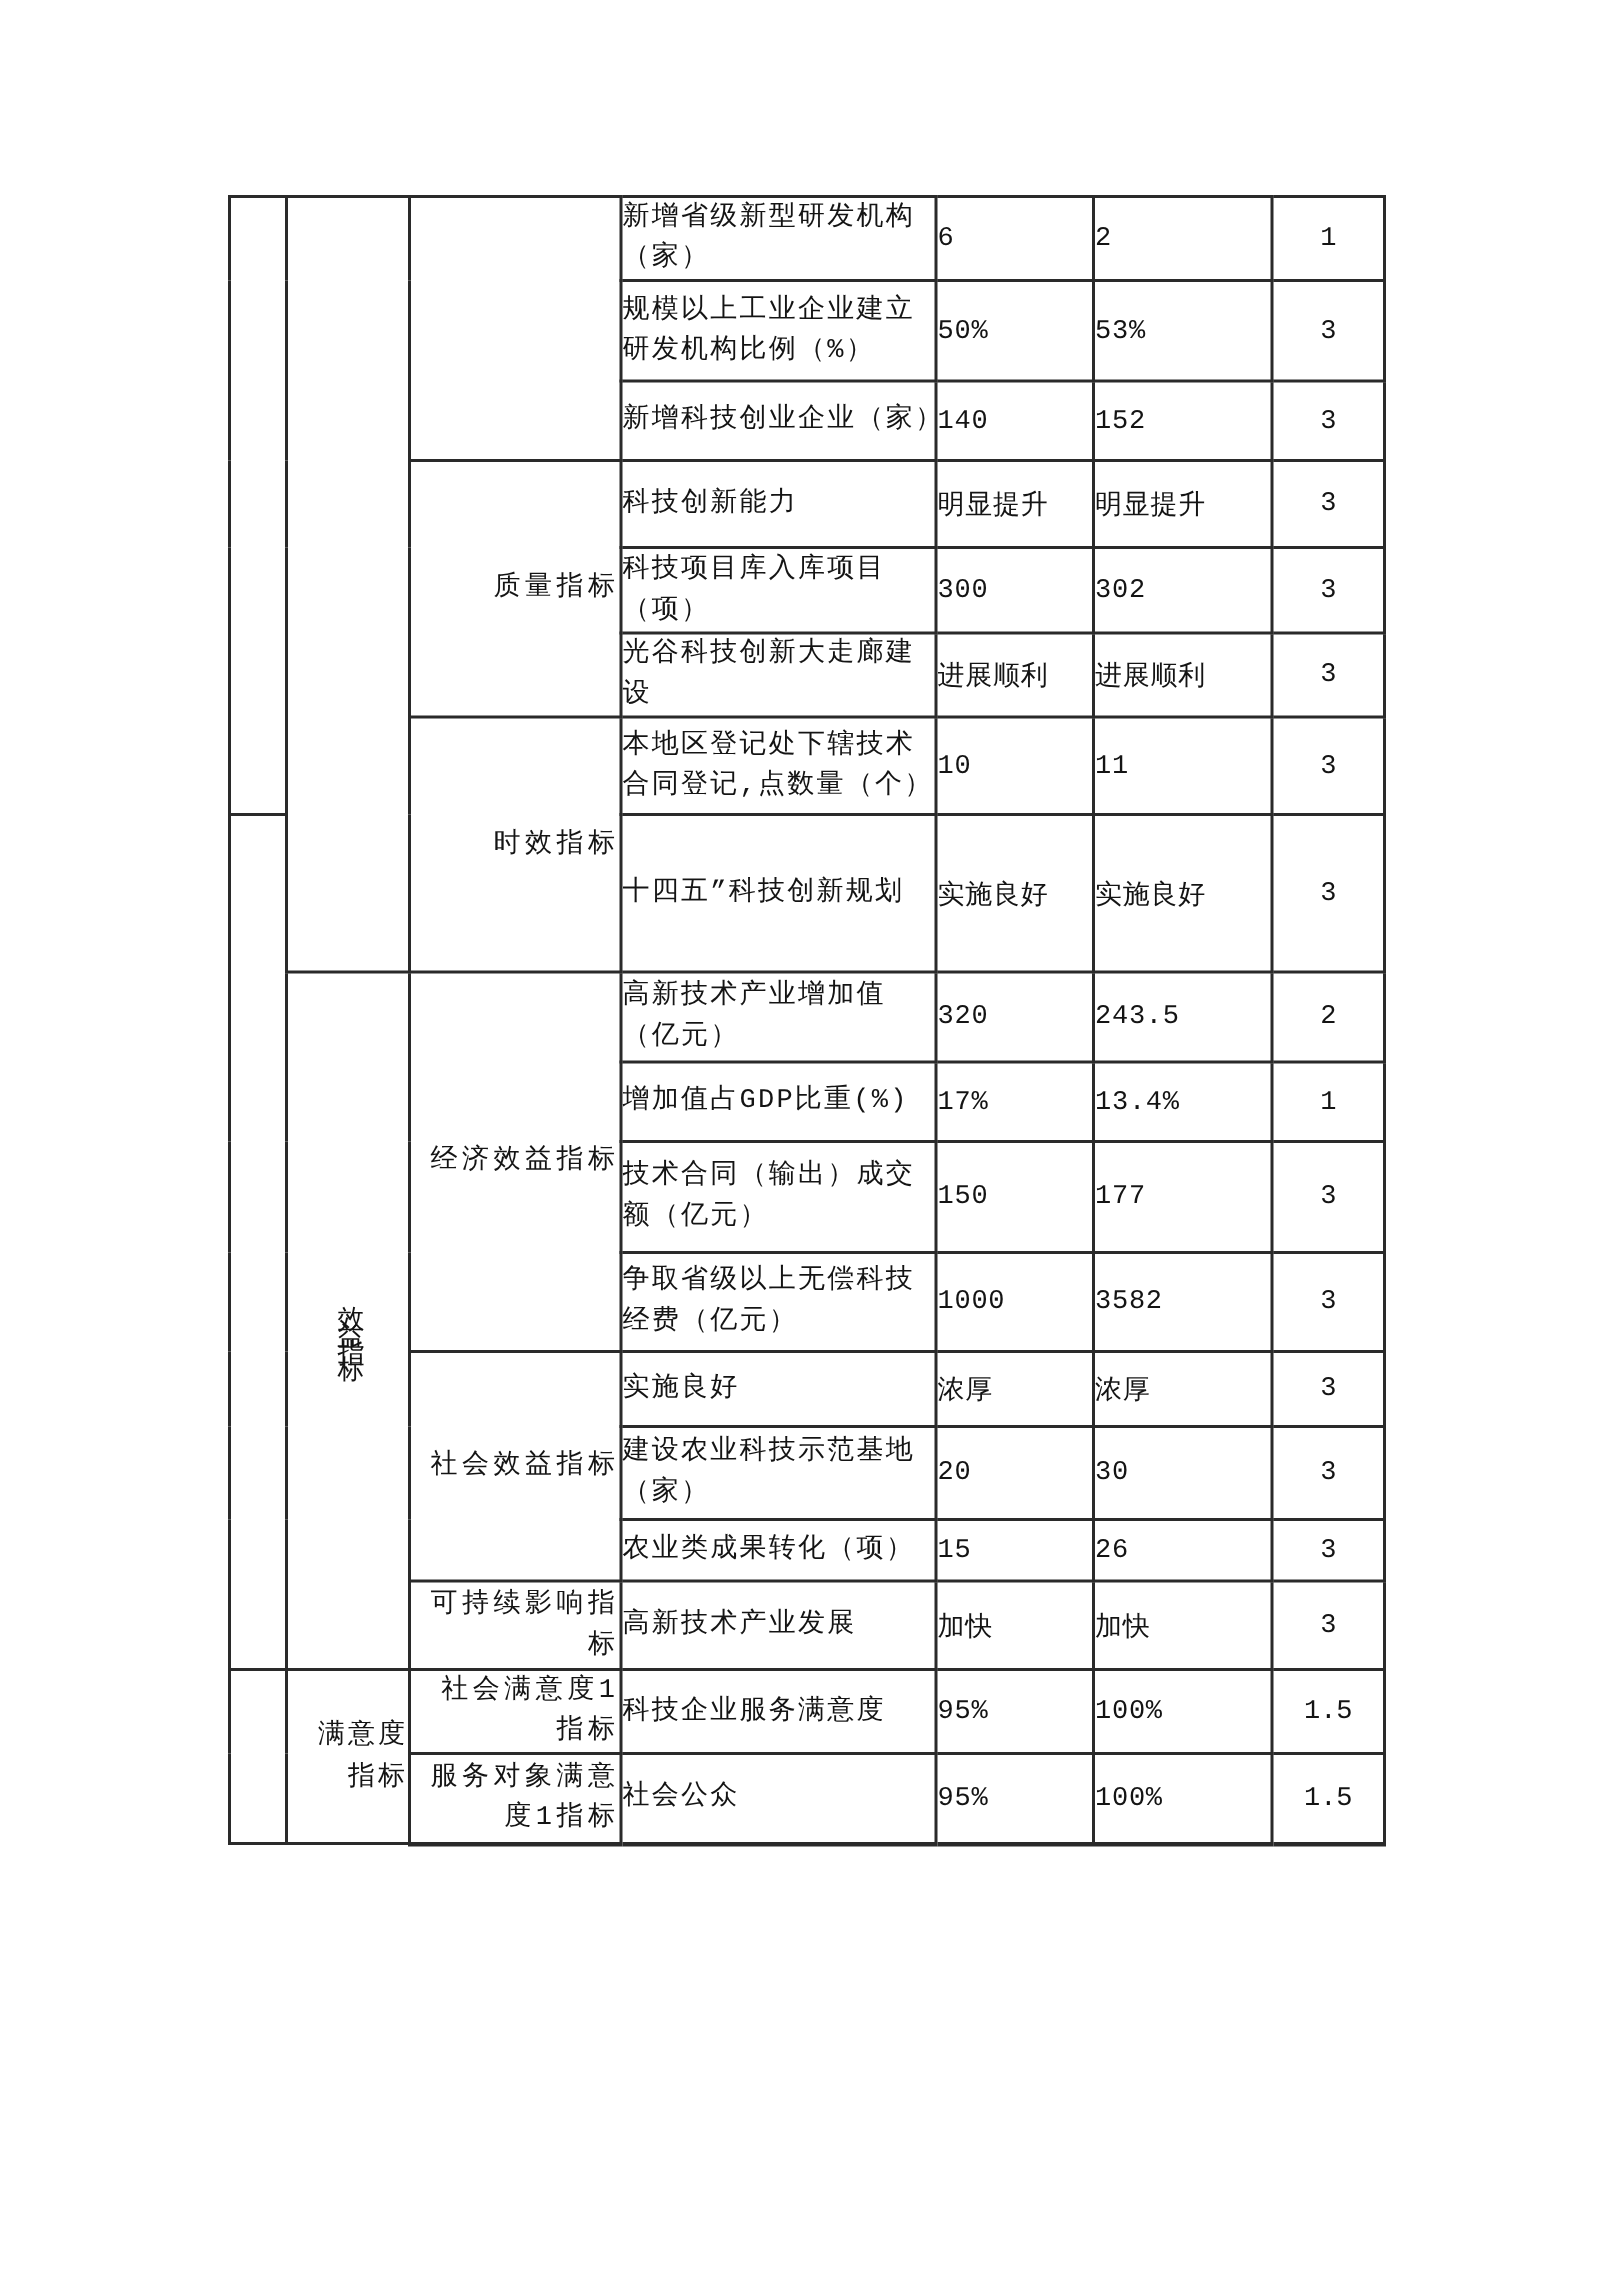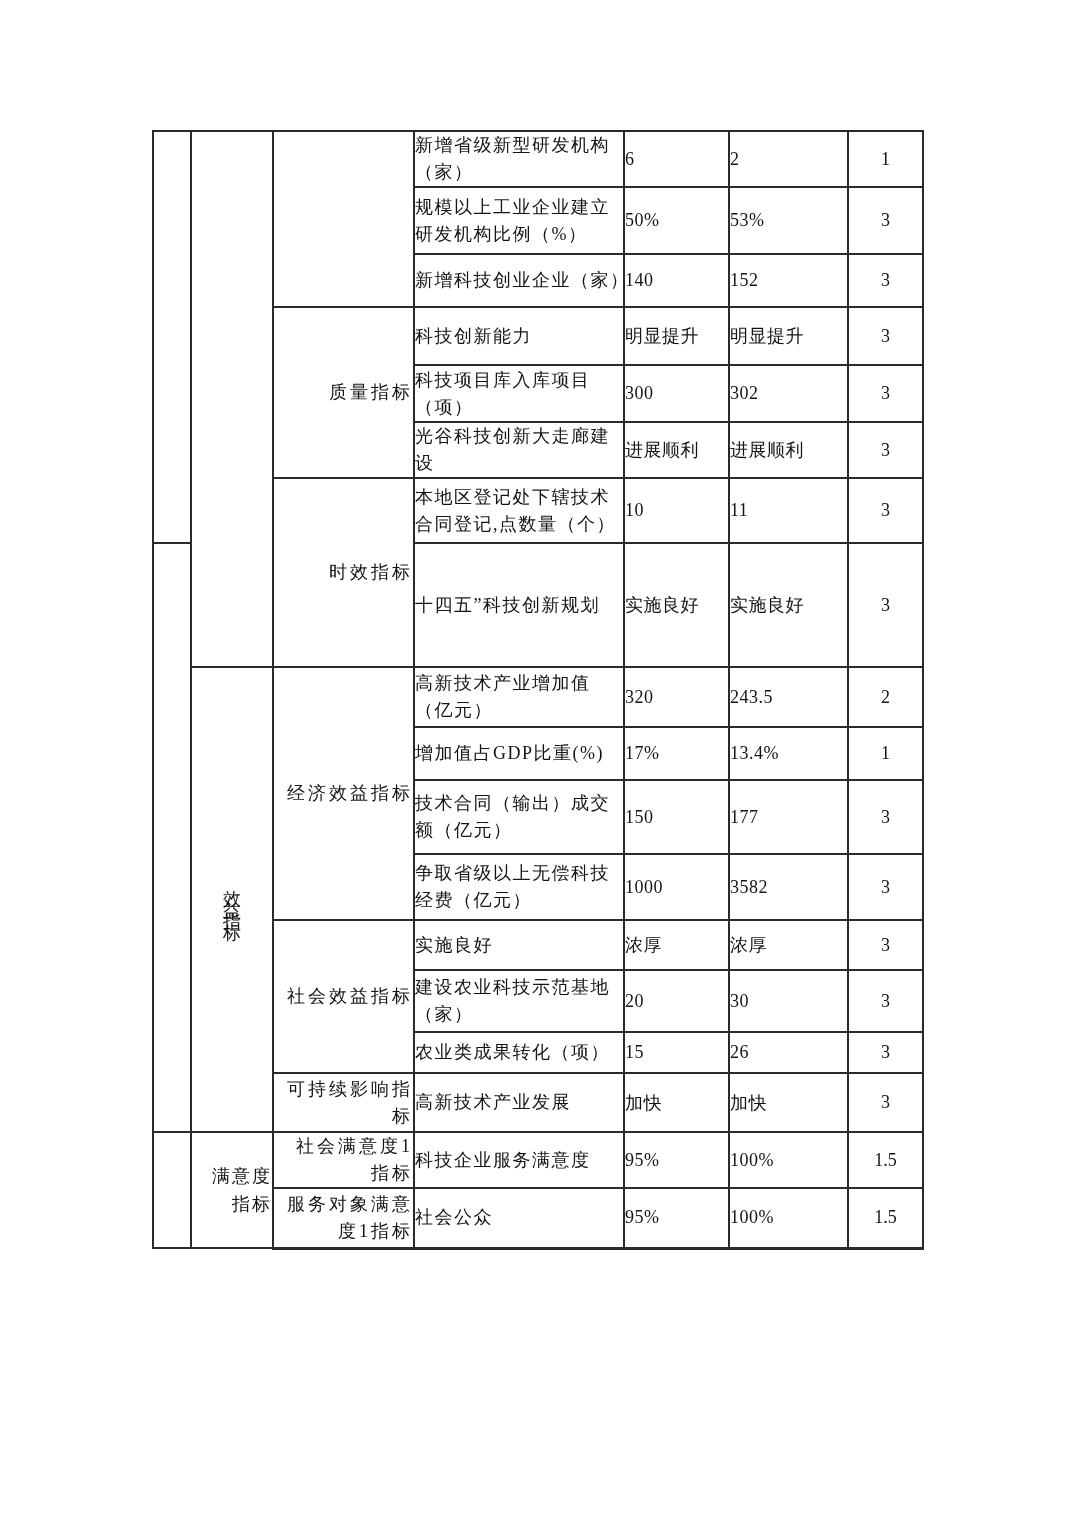--- a/index.html
+++ b/index.html
@@ -12,20 +12,21 @@
     color: #141414;
     overflow: hidden;
   }
   table.perf {
     position: absolute;
     left: 152px;
     top: 130px;
     border-collapse: collapse;
     table-layout: fixed;
     width: 770px;
+    font-family: Liberation Mono, monospace;
   }
   table.perf td {
     border: 2px solid #2a2a2a;
     padding: 0;
     vertical-align: middle;
     overflow: hidden;
   }
   table.perf tr:last-child td { border-bottom-width: 3px; }
   td.ind {
     font-size: 18px;
@@ -148,21 +149,21 @@
         <td class="score">3</td>
       </tr>
       <tr style="height:65px">
         <td rowspan="2" class="sub">时效指标</td>
         <td class="ind">本地区登记处下辖技术
 合同登记,点数量（个）</td>
         <td class="val">10</td>
         <td class="val">11</td>
         <td class="score">3</td>
       </tr>
-      <tr style="height:124px">
+      <tr style="height:105px">
         <td rowspan="9"></td>
         <td class="ind">十四五”科技创新规划</td>
         <td class="val">实施良好</td>
         <td class="val">实施良好</td>
         <td class="score">3</td>
       </tr>
       <tr style="height:60px">
         <td rowspan="8" class="cat-benefit"><span class="vtext">效益指标</span></td>
         <td rowspan="4" class="sub">经济效益指标</td>
         <td class="ind">高新技术产业增加值

